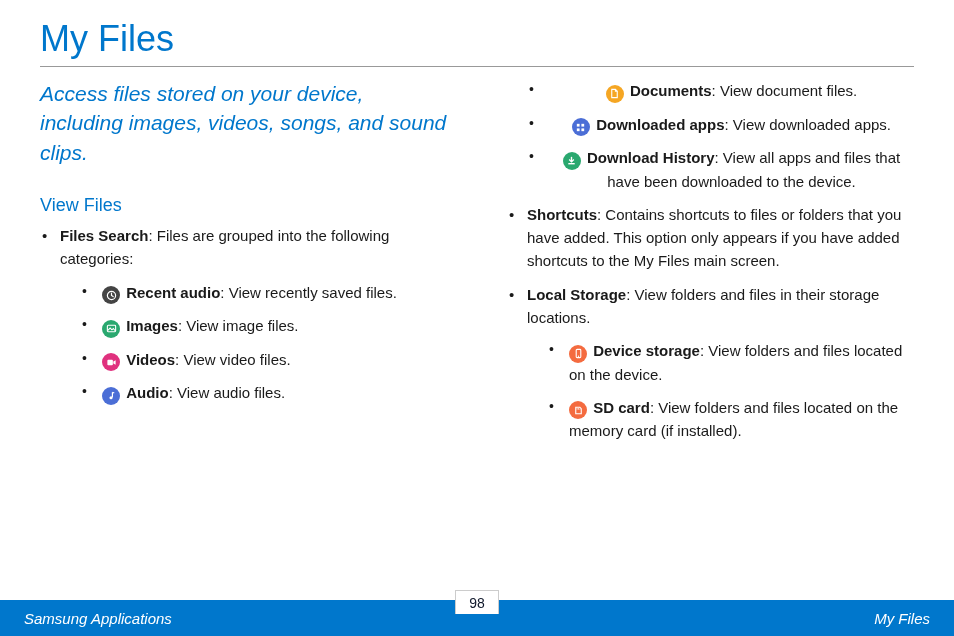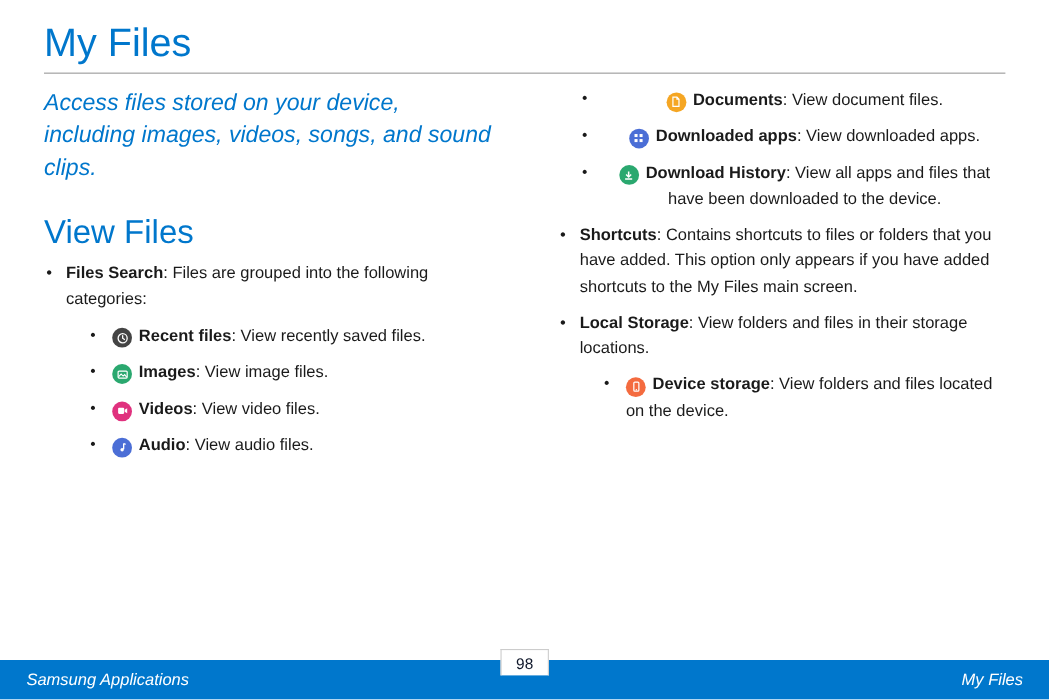--- a/index.html
+++ b/index.html
@@ -33,21 +33,21 @@
     }
     .subtitle {
       color: #0077cc;
       font-style: italic;
       font-size: 21px;
       line-height: 1.4;
       margin-bottom: 28px;
     }
     .section-heading {
       color: #0077cc;
-      font-size: 30px;
+      font-size: 18px;
       font-weight: 400;
       margin-bottom: 8px;
     }
     .body-text {
       font-size: 15px;
       line-height: 1.5;
       margin-bottom: 8px;
     }
     ul.outer {
       list-style: none;
@@ -168,21 +168,21 @@
       <li>
         <span class="bold">Files Search</span><span>: Files are grouped into the following categories:</span>
         <ul class="inner">
           <li>
             <span class="icon icon-clock">
               <svg viewBox="0 0 12 12">
                   <circle cx="6" cy="6" r="4.5" fill="none" stroke="#fff" stroke-width="1.3"></circle>
                   <path d="M6 3.5 V6 L7.8 7.2" stroke="#fff" stroke-width="1.3" fill="none" stroke-linecap="round"></path>
                 </svg>
             </span>
-            <span class="bold">Recent files</span><span>: View recently saved files.</span>
+            <span class="bold">Recent audio</span><span>: View recently saved files.</span>
           </li>
           <li>
             <span class="icon icon-images">
               <svg viewBox="0 0 12 12">
                   <rect x="1.5" y="2.5" width="9" height="7" rx="1" fill="none" stroke="#fff" stroke-width="1.2"></rect>
                   <path d="M2 8 L4.5 5.5 L6.5 7.5 L8 6 L10 8.5" stroke="#fff" stroke-width="1.1" fill="none"></path>
                 </svg>
             </span>
             <span class="bold">Images</span><span>: View image files.</span>
           </li>
@@ -253,20 +253,29 @@
         <ul class="inner">
           <li>
             <span class="icon icon-device">
               <svg viewBox="0 0 12 12">
                   <rect x="3.5" y="1.5" width="5" height="9" rx="1" fill="none" stroke="#fff" stroke-width="1.2"></rect>
                   <circle cx="6" cy="9" r="0.7" fill="#fff"></circle>
                 </svg>
             </span>
             <span class="bold">Device storage</span><span>: View folders and files located on the device.</span>
           </li>
+          <li>
+            <span class="icon icon-sd">
+              <svg viewBox="0 0 12 12">
+                  <path d="M3 2.5 L3 9.5 L9 9.5 L9 4 L7.5 2.5 Z" fill="none" stroke="#fff" stroke-width="1.2"></path>
+                  <path d="M4.5 3.5 V5 M6 3.5 V5 M7.5 4 V5" stroke="#fff" stroke-width="0.9"></path>
+                </svg>
+            </span>
+            <span class="bold">SD card</span><span>: View folders and files located on the memory card (if installed).</span>
+          </li>
         </ul>
       </li>
     </ul>
   </div>
 </div>
 
 <div class="footer">
   <span class="footer-left">Samsung Applications</span>
   <span class="footer-page">98</span>
   <span class="footer-right">My Files</span>

